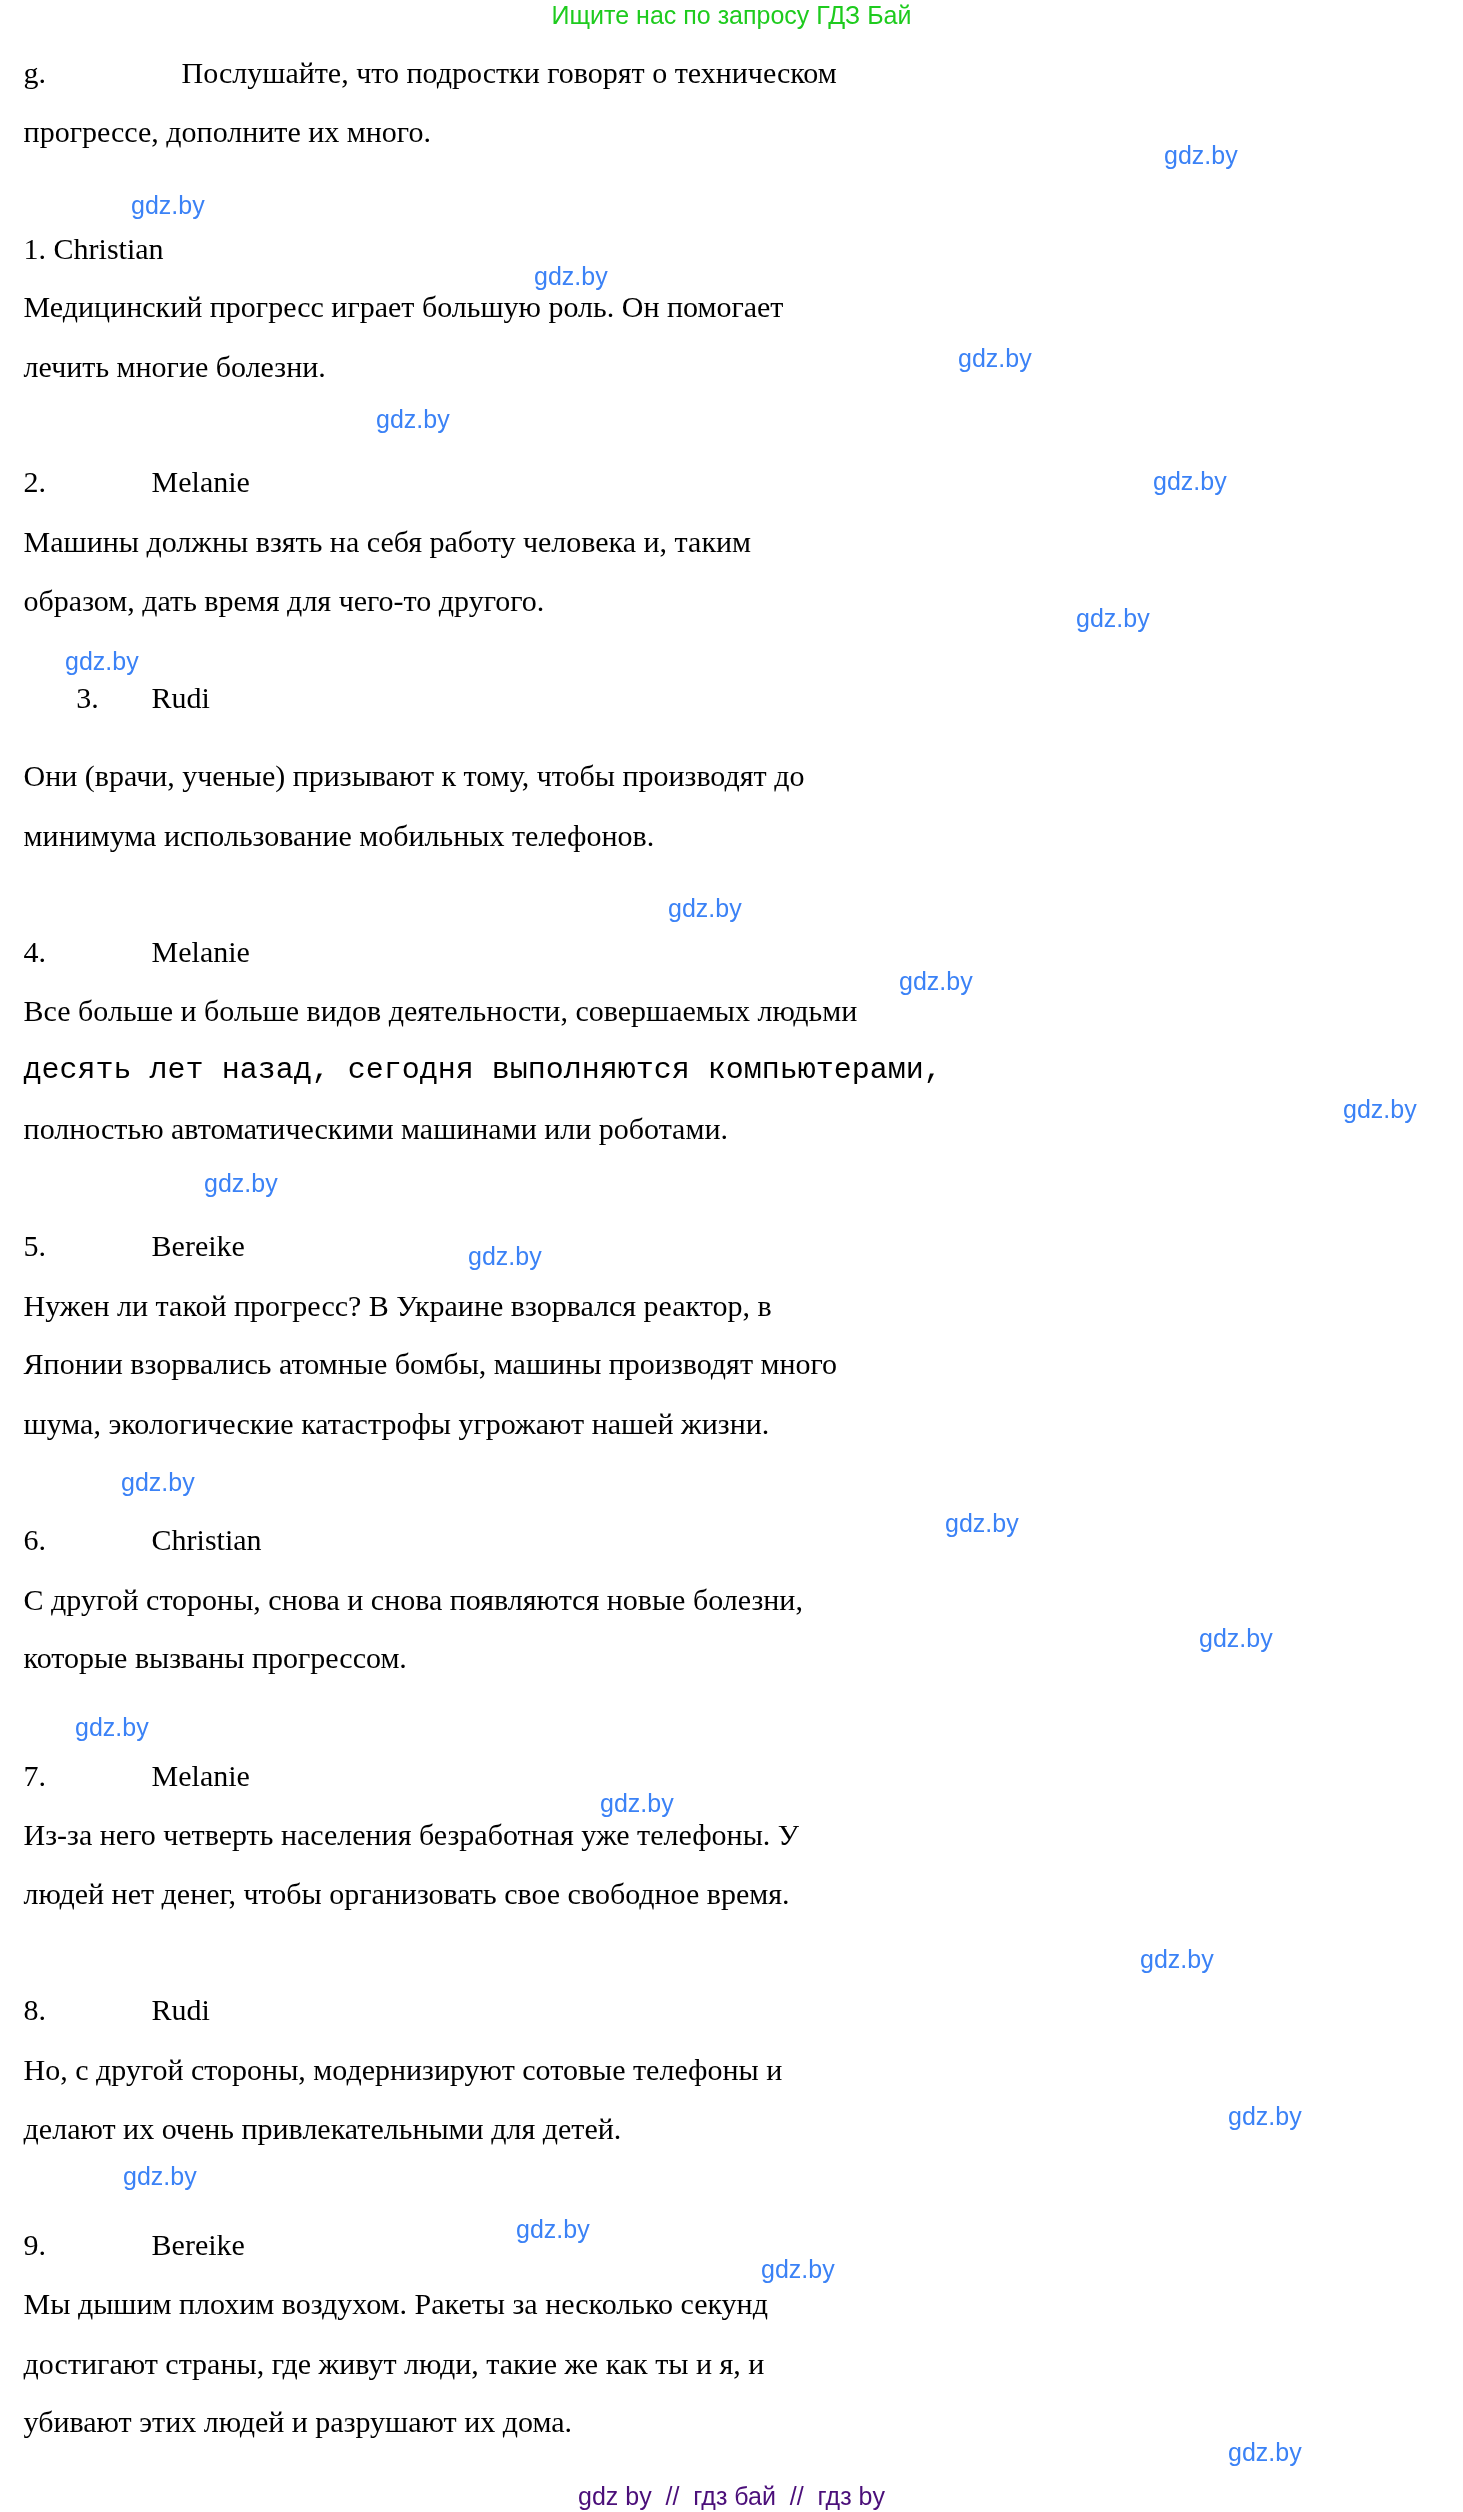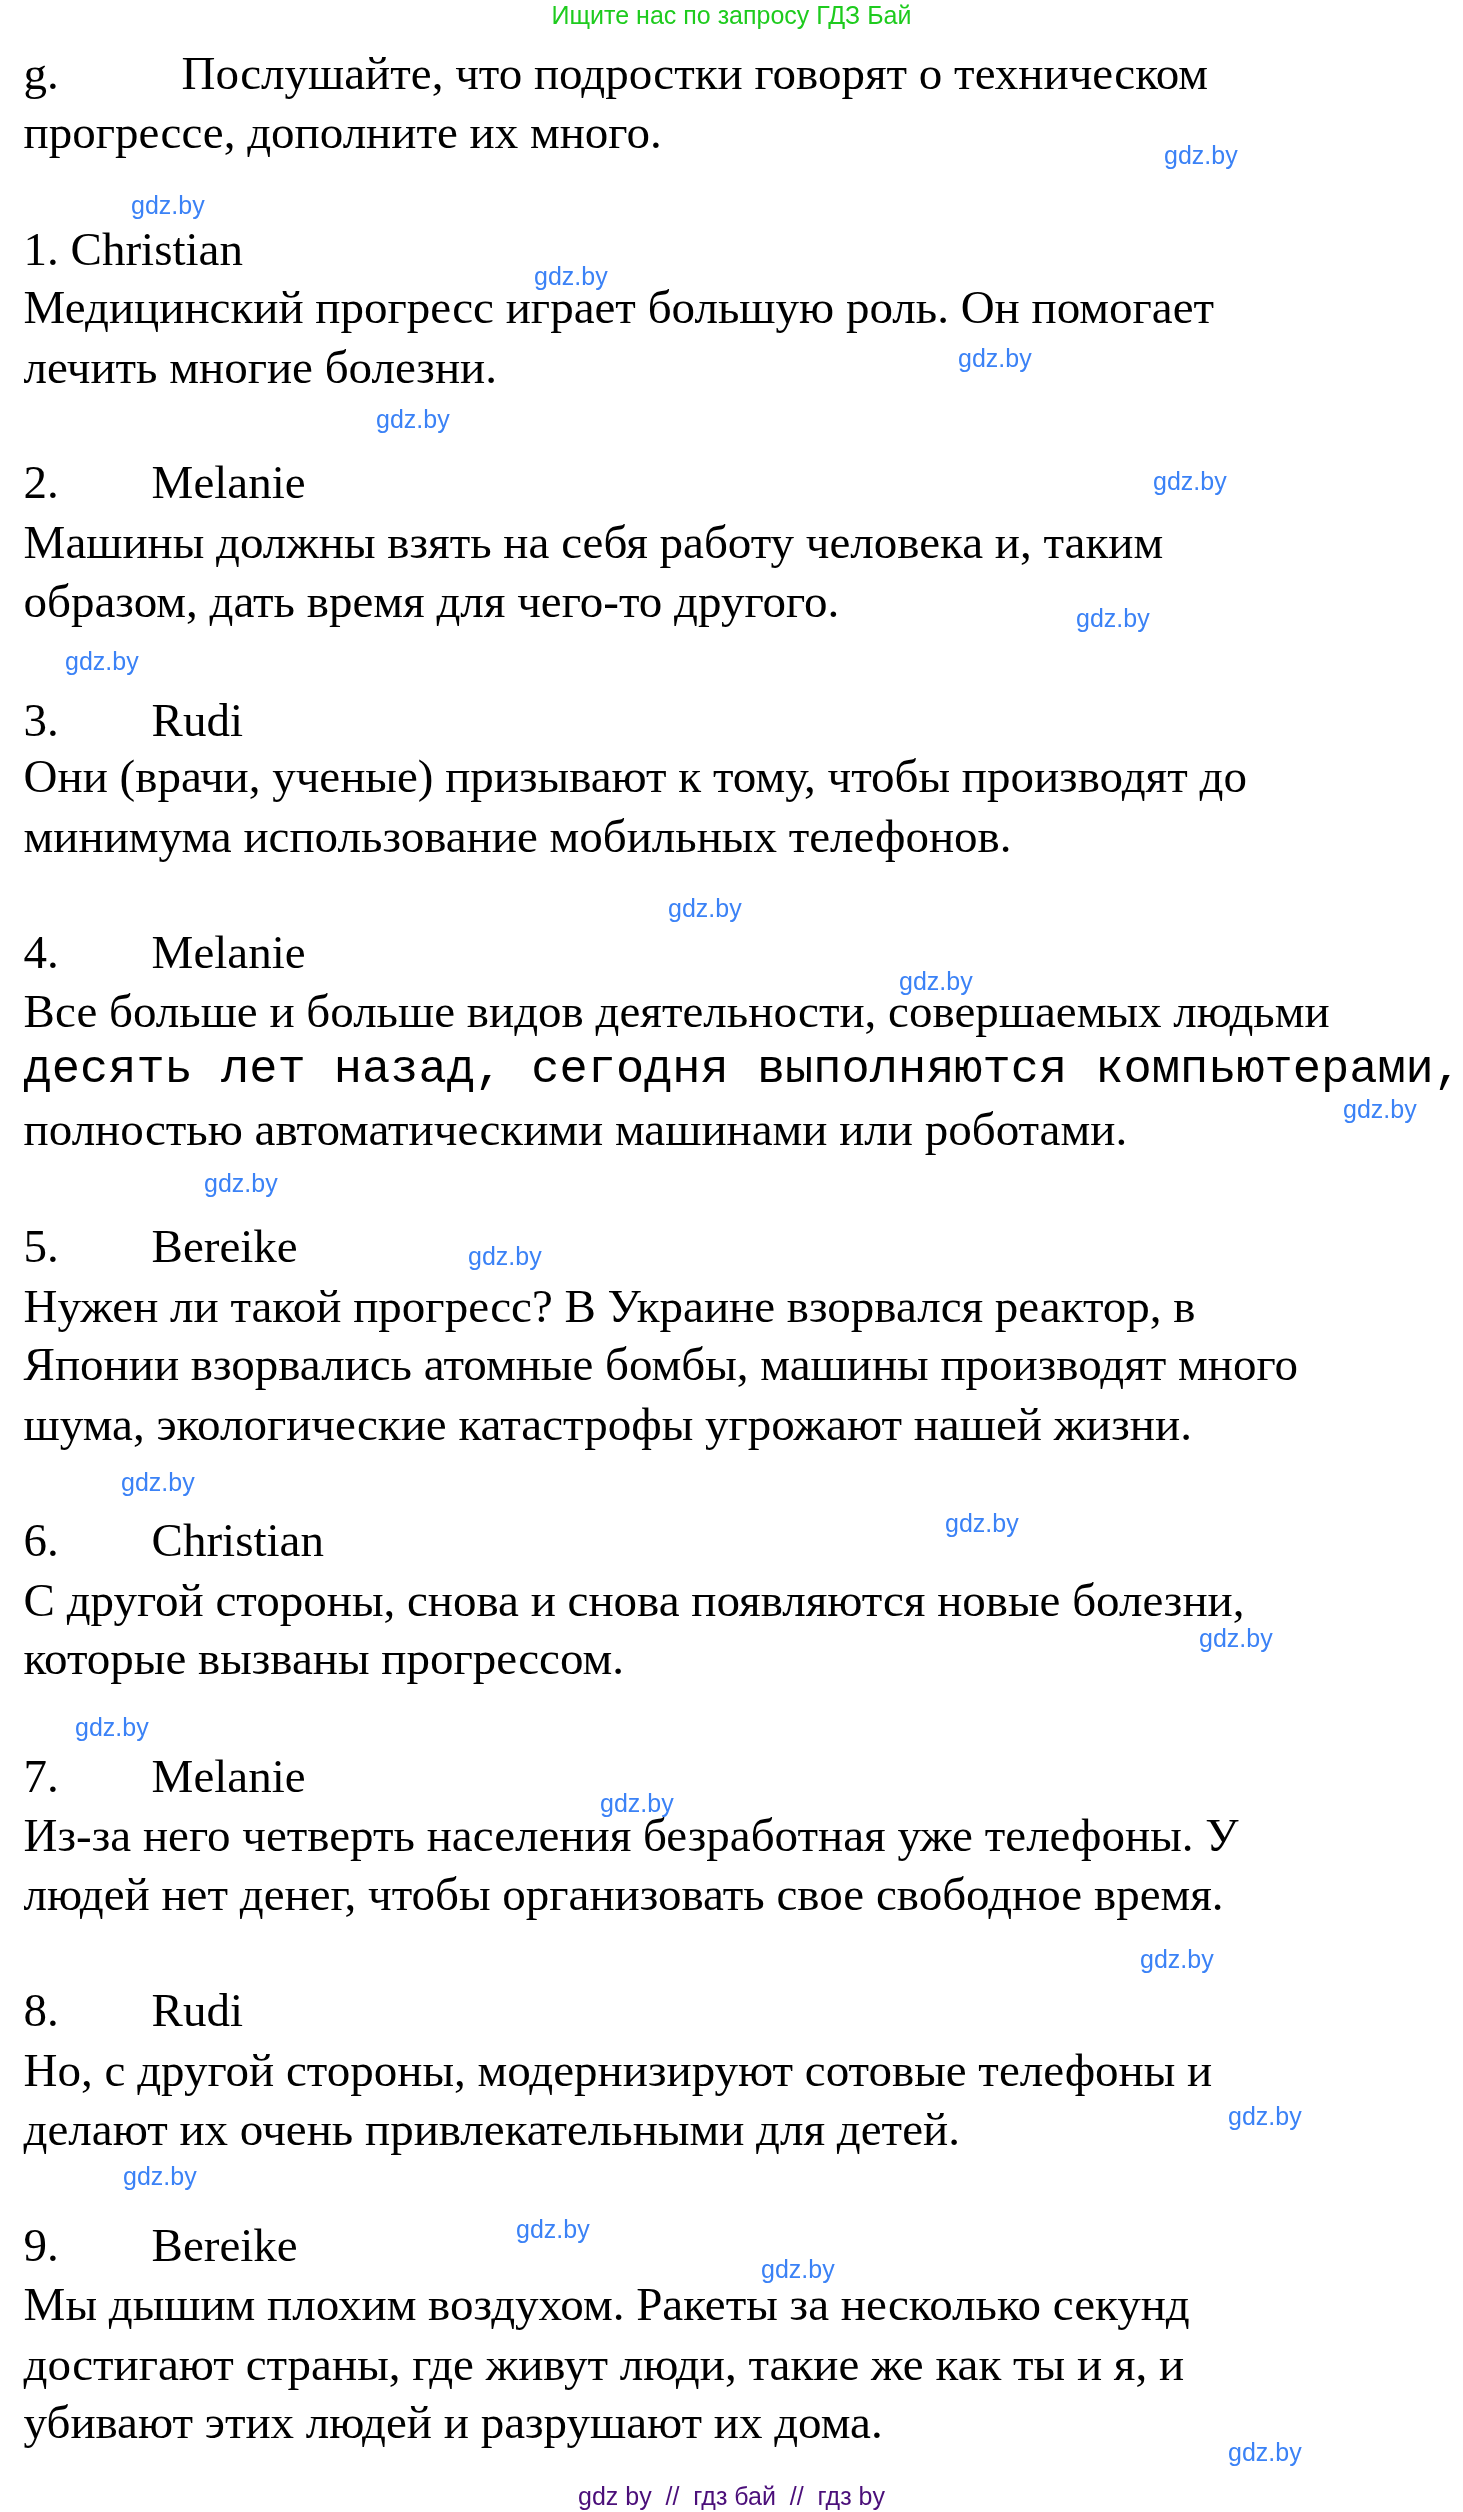--- a/index.html
+++ b/index.html
@@ -1,21 +1,21 @@
 <!DOCTYPE html>
 <html style="font-size:14px"><head>
 <meta charset="utf-8">
 <style>
   html, body { margin:0; padding:0; background:#ffffff; }
   body { width:1463px; height:2512px; position:relative; overflow:hidden; }
   .hdr { position:absolute; top:0; left:0; width:1463px; text-align:center;
          font-family:"Liberation Sans", sans-serif; font-size:25px; color:#1ecb1e;
          line-height:30px; }
   .t { position:absolute; left:23.6px; font-family:"Liberation Serif", serif;
-       font-size:47px; color:#000; white-space:nowrap; line-height:58px; }
+       font-size:30px; color:#000; white-space:nowrap; line-height:58px; }
   .num { display:inline-block; width:128px; }
   .wm { position:absolute; font-family:"Liberation Sans", sans-serif; font-size:25px;
         color:#3b82f6; line-height:30px; white-space:nowrap; }
   .ftr { position:absolute; top:2481px; left:0; width:1463px; text-align:center;
          font-family:"Liberation Sans", sans-serif; font-size:25px; color:#4b0f7a; line-height:30px; }
 </style>
 </head>
 <body>
 
 <div class="hdr">Ищите нас по запросу ГДЗ Бай</div>
@@ -24,21 +24,21 @@
 <div class="t" style="top:103px;">прогрессе, дополните их много.</div>
 
 <div class="t" style="top:220px;"><span>1.</span> <span>Christian</span></div>
 <div class="t" style="top:278px;">Медицинский прогресс играет большую роль. Он помогает</div>
 <div class="t" style="top:338px;">лечить многие болезни.</div>
 
 <div class="t" style="top:453px;"><span class="num">2.</span><span>Melanie</span></div>
 <div class="t" style="top:513px;">Машины должны взять на себя работу человека и, таким</div>
 <div class="t" style="top:572px;">образом, дать время для чего-то другого.</div>
 
-<div class="t" style="top:691px;"><span class="num">3.</span><span>Rudi</span></div>
+<div class="t" style="top:669px;text-align:center;"><span class="num">3.</span><span>Rudi</span></div>
 <div class="t" style="top:747px;">Они (врачи, ученые) призывают к тому, чтобы производят до</div>
 <div class="t" style="top:807px;">минимума использование мобильных телефонов.</div>
 
 <div class="t" style="top:923px;"><span class="num">4.</span><span>Melanie</span></div>
 <div class="t" style="top:982px;">Все больше и больше видов деятельности, совершаемых людьми</div>
 <div class="t" style="top:1041px;font-family:Liberation Mono, monospace;">десять лет назад, сегодня выполняются компьютерами,</div>
 <div class="t" style="top:1100px;">полностью автоматическими машинами или роботами.</div>
 
 <div class="t" style="top:1217px;"><span class="num">5.</span><span>Bereike</span></div>
 <div class="t" style="top:1277px;">Нужен ли такой прогресс? В Украине взорвался реактор, в</div>

